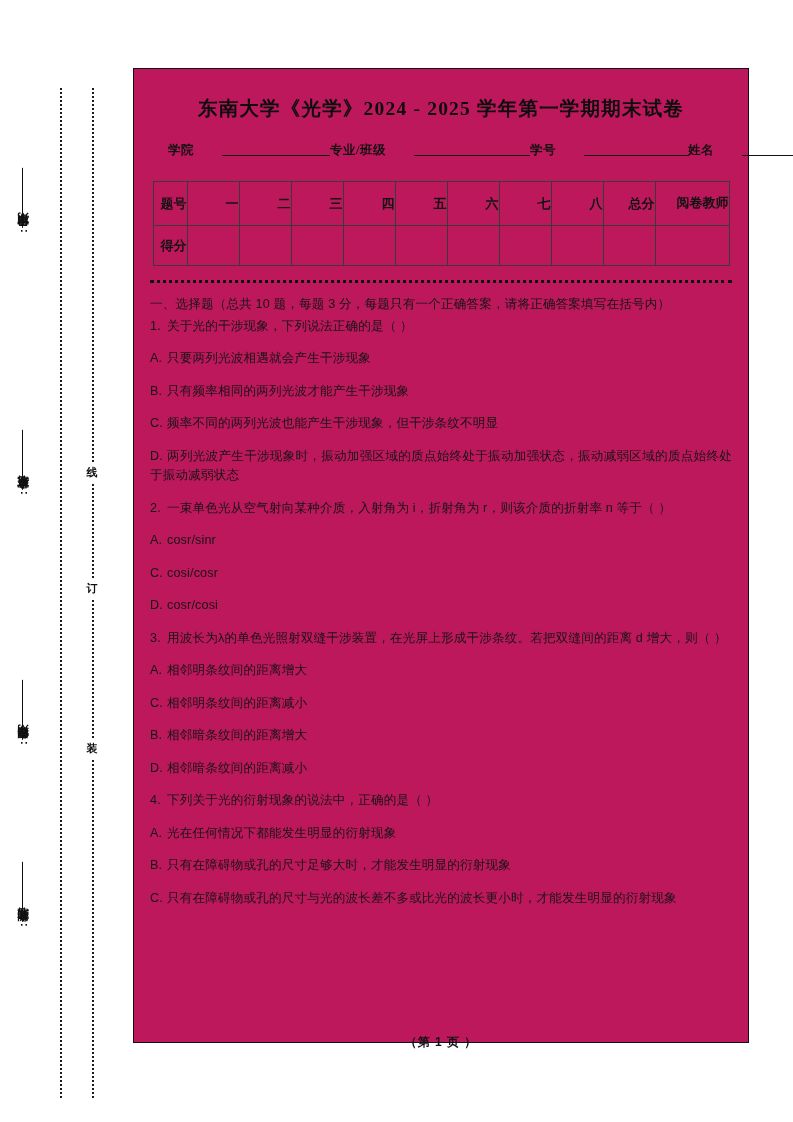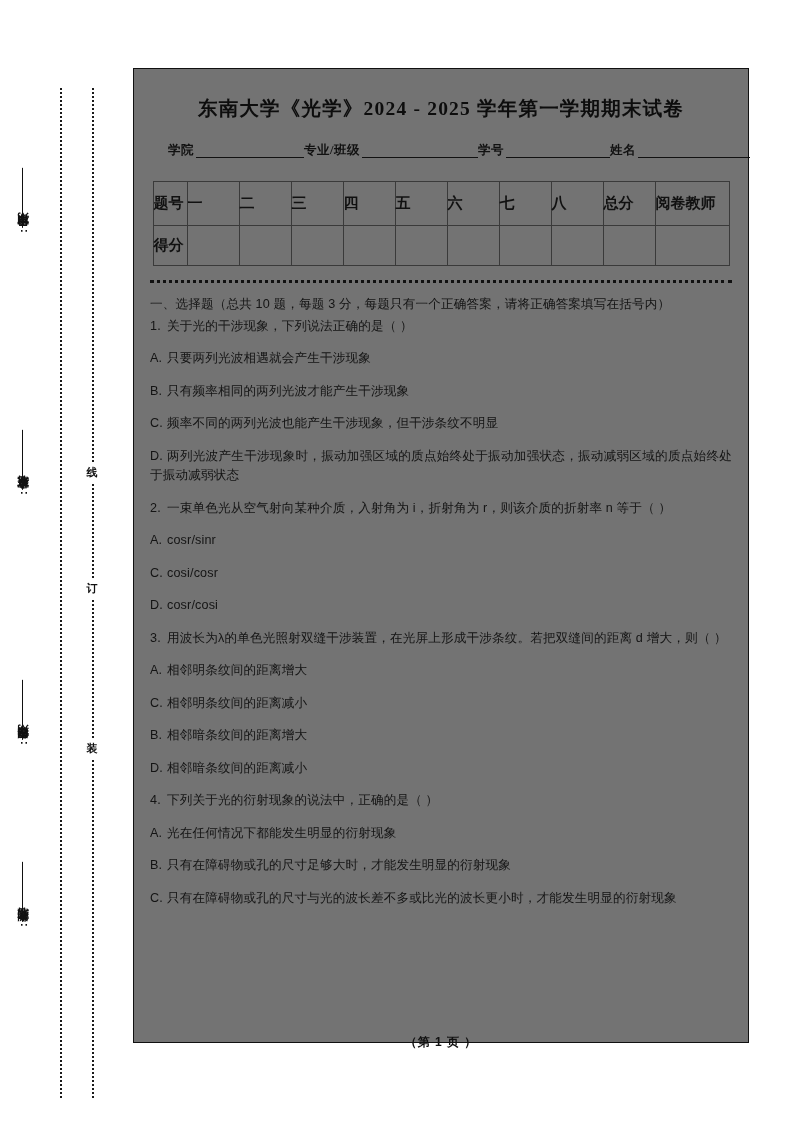--- a/index.html
+++ b/index.html
@@ -76,21 +76,21 @@
   .seal-char-3 { top: 738px; }
 
   
   .content-frame {
     position: absolute;
     left: 133px;
     top: 68px;
     width: 616px;
     height: 975px;
     border: 1.6px solid #111;
-    background: #737373;
+    background: #be185d;
     padding: 16px 14px 10px 14px;
   }
 
   .exam-title {
     text-align: center;
     font-family: "Liberation Serif", "DejaVu Serif", serif;
     font-size: 19.5px;
     font-weight: 700;
     letter-spacing: 1.2px;
     color: #0d0d0d;
@@ -101,43 +101,43 @@
   
   .id-row {
     display: flex;
     align-items: flex-end;
     font-size: 12.5px;
     font-weight: 700;
     color: #111;
     padding: 0 14px 0 20px;
     margin-bottom: 22px;
   }
-  .id-field { display: flex; align-items: center; }
+  .id-field { display: flex; align-items: flex-start; gap: 26px; }
   .id-label { white-space: nowrap; padding-right: 2px; letter-spacing: .5px; }
   .id-blank {
     border-bottom: 1.3px solid #111;
     height: 14px;
   }
   .b1 { width: 108px; }
   .b2 { width: 116px; }
   .b3 { width: 104px; }
   .b4 { width: 112px; }
 
   
   .score-table {
     width: 96%;
     margin: 0 auto;
     border-collapse: collapse;
     table-layout: fixed;
   }
   .score-table td {
     border: 1.1px solid #3a3a3a;
-    text-align: left;
+    text-align: right;
     vertical-align: middle;
-    font-size: 15px;
+    font-size: 13px;
     font-weight: 700;
     color: #111;
     font-family: "Liberation Serif", "DejaVu Serif", serif;
   }
   .score-table .hd-row td { height: 44px; }
   .score-table .sc-row td { height: 40px; }
   .col-stub { width: 34px; line-height: 1.05; }
   .col-num  { width: 52px; }
   .col-tot  { width: 52px; }
   .col-tea  { width: 74px; line-height: 1.15; }

